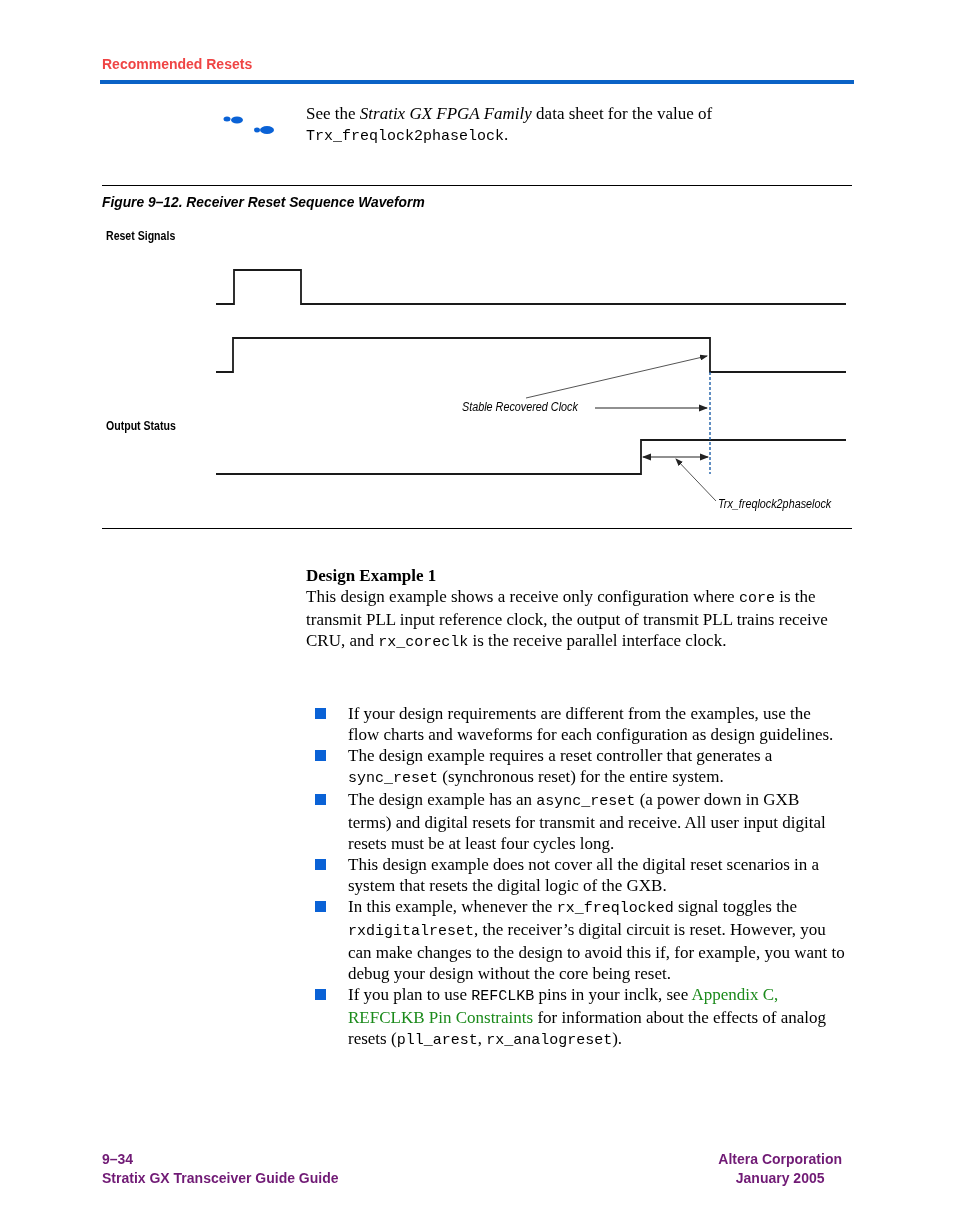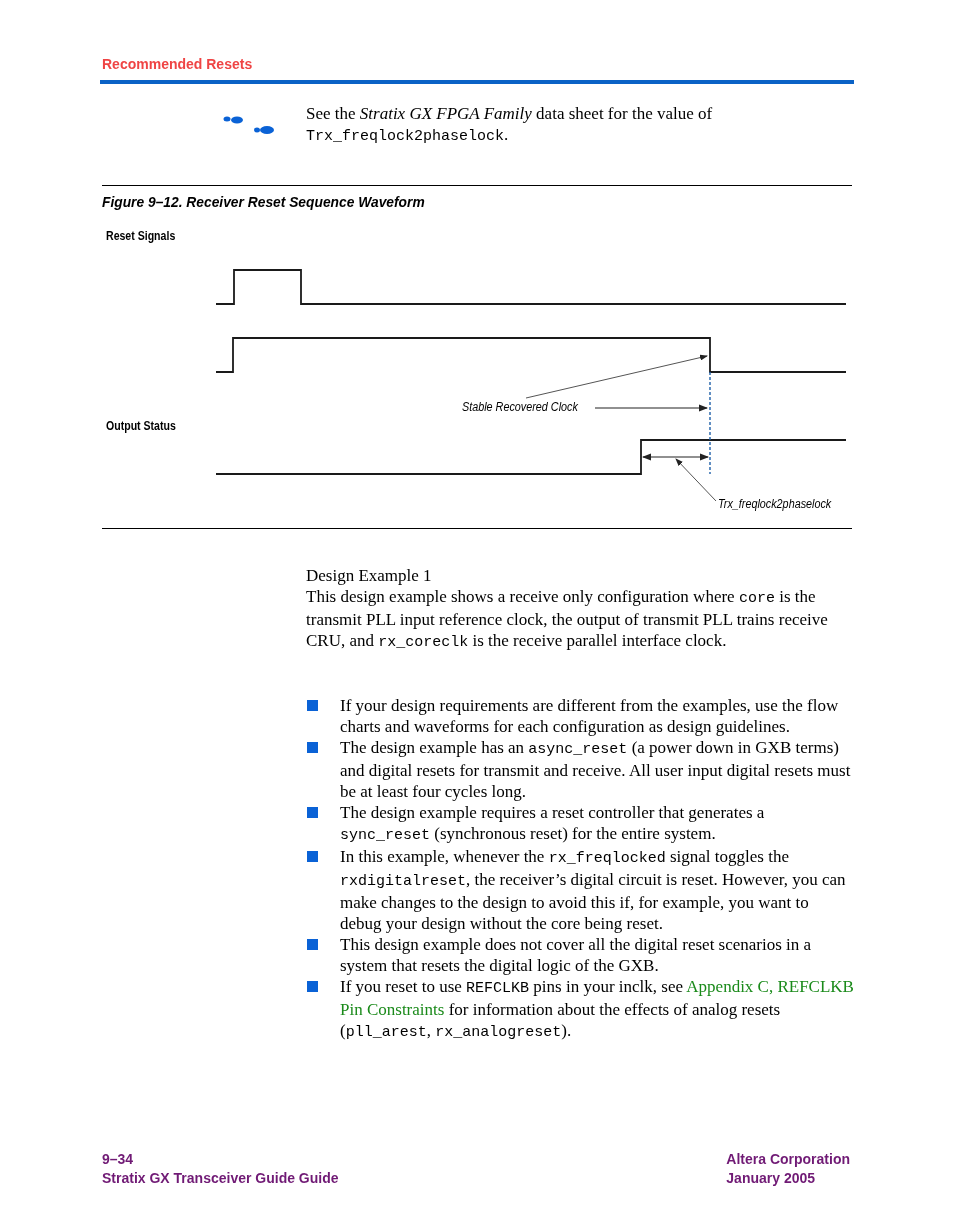--- a/index.html
+++ b/index.html
@@ -37,34 +37,34 @@
   .annot {
     position: absolute; font-size: 12px; font-style: italic; color: #000;
     transform: scaleX(0.9); transform-origin: left; white-space: nowrap;
   }
 
   .body-col {
     position: absolute; left: 306px; top: 565px; width: 548px;
     font-size: 17px; line-height: 21px; color: #000;
   }
   .body-col p { margin: 0; }
-  .section-heading { font-weight: normal; }
+  .section-heading { font-weight: bold; }
   .gap { height: 21px; }
-  .bullets { list-style: none; margin: 0; padding: 0; }
+  .bullets { list-style: none; margin: 8px; padding: 0; }
   .bullets li { position: relative; padding-left: 34px; margin: 0; }
   .bullet-sq {
     position: absolute; left: 1px; top: 5px; width: 11px; height: 11px; background: #0a62d6;
   }
   .link { color: #1a8a1a; }
 
   .footer-left, .footer-right {
     position: absolute; top: 1150px; font-size: 14px; font-weight: bold; line-height: 19px; color: #701a75;
   }
   .footer-left { left: 102px; }
-  .footer-right { right: 104px; text-align: left; }
+  .footer-right { right: 112px; text-align: center; }
 </style>
 </head>
 <body>
 
 <div class="running-header sans">Recommended Resets</div>
 <div class="header-rule"></div>
 
 <svg class="note-icon" viewBox="0 0 54 24">
   <ellipse cx="5" cy="5" rx="3.5" ry="2.5" fill="#0a62d6"></ellipse>
   <ellipse cx="15" cy="6" rx="6" ry="3.5" fill="#0a62d6"></ellipse>
@@ -110,37 +110,37 @@
   </p>
   <div class="gap"></div>
   <div class="gap"></div>
   <ul class="bullets">
     <li>
       <span class="bullet-sq"></span>
       <span>If your design requirements are different from the examples, use the flow charts and waveforms for each configuration as design guidelines.</span>
     </li>
     <li>
       <span class="bullet-sq"></span>
+      <span>The design example requires a reset controller that generates a </span><span class="mono">sync_reset</span><span> (synchronous reset) for the entire system.</span>
+    </li>
+    <li>
+      <span class="bullet-sq"></span>
       <span>The design example has an </span><span class="mono">async_reset</span><span> (a power down in GXB terms) and digital resets for transmit and receive. All user input digital resets must be at least four cycles long.</span>
     </li>
     <li>
       <span class="bullet-sq"></span>
-      <span>The design example requires a reset controller that generates a </span><span class="mono">sync_reset</span><span> (synchronous reset) for the entire system.</span>
+      <span>This design example does not cover all the digital reset scenarios in a system that resets the digital logic of the GXB.</span>
     </li>
     <li>
       <span class="bullet-sq"></span>
       <span>In this example, whenever the </span><span class="mono">rx_freqlocked</span><span> signal toggles the </span><span class="mono">rxdigitalreset</span><span>, the receiver’s digital circuit is reset. However, you can make changes to the design to avoid this if, for example, you want to debug your design without the core being reset.</span>
     </li>
     <li>
       <span class="bullet-sq"></span>
-      <span>This design example does not cover all the digital reset scenarios in a system that resets the digital logic of the GXB.</span>
-    </li>
-    <li>
-      <span class="bullet-sq"></span>
-      <span>If you reset to use </span><span class="mono">REFCLKB</span><span> pins in your inclk, see </span><a class="link">Appendix C, REFCLKB Pin Constraints</a><span> for information about the effects of analog resets (</span><span class="mono">pll_arest</span><span>, </span><span class="mono">rx_analogreset</span><span>).</span>
+      <span>If you plan to use </span><span class="mono">REFCLKB</span><span> pins in your inclk, see </span><a class="link">Appendix C, REFCLKB Pin Constraints</a><span> for information about the effects of analog resets (</span><span class="mono">pll_arest</span><span>, </span><span class="mono">rx_analogreset</span><span>).</span>
     </li>
   </ul>
 </div>
 
 <div class="footer-left sans">
   <div>9–34</div>
   <div>Stratix GX Transceiver Guide Guide</div>
 </div>
 <div class="footer-right sans">
   <div>Altera Corporation</div>

